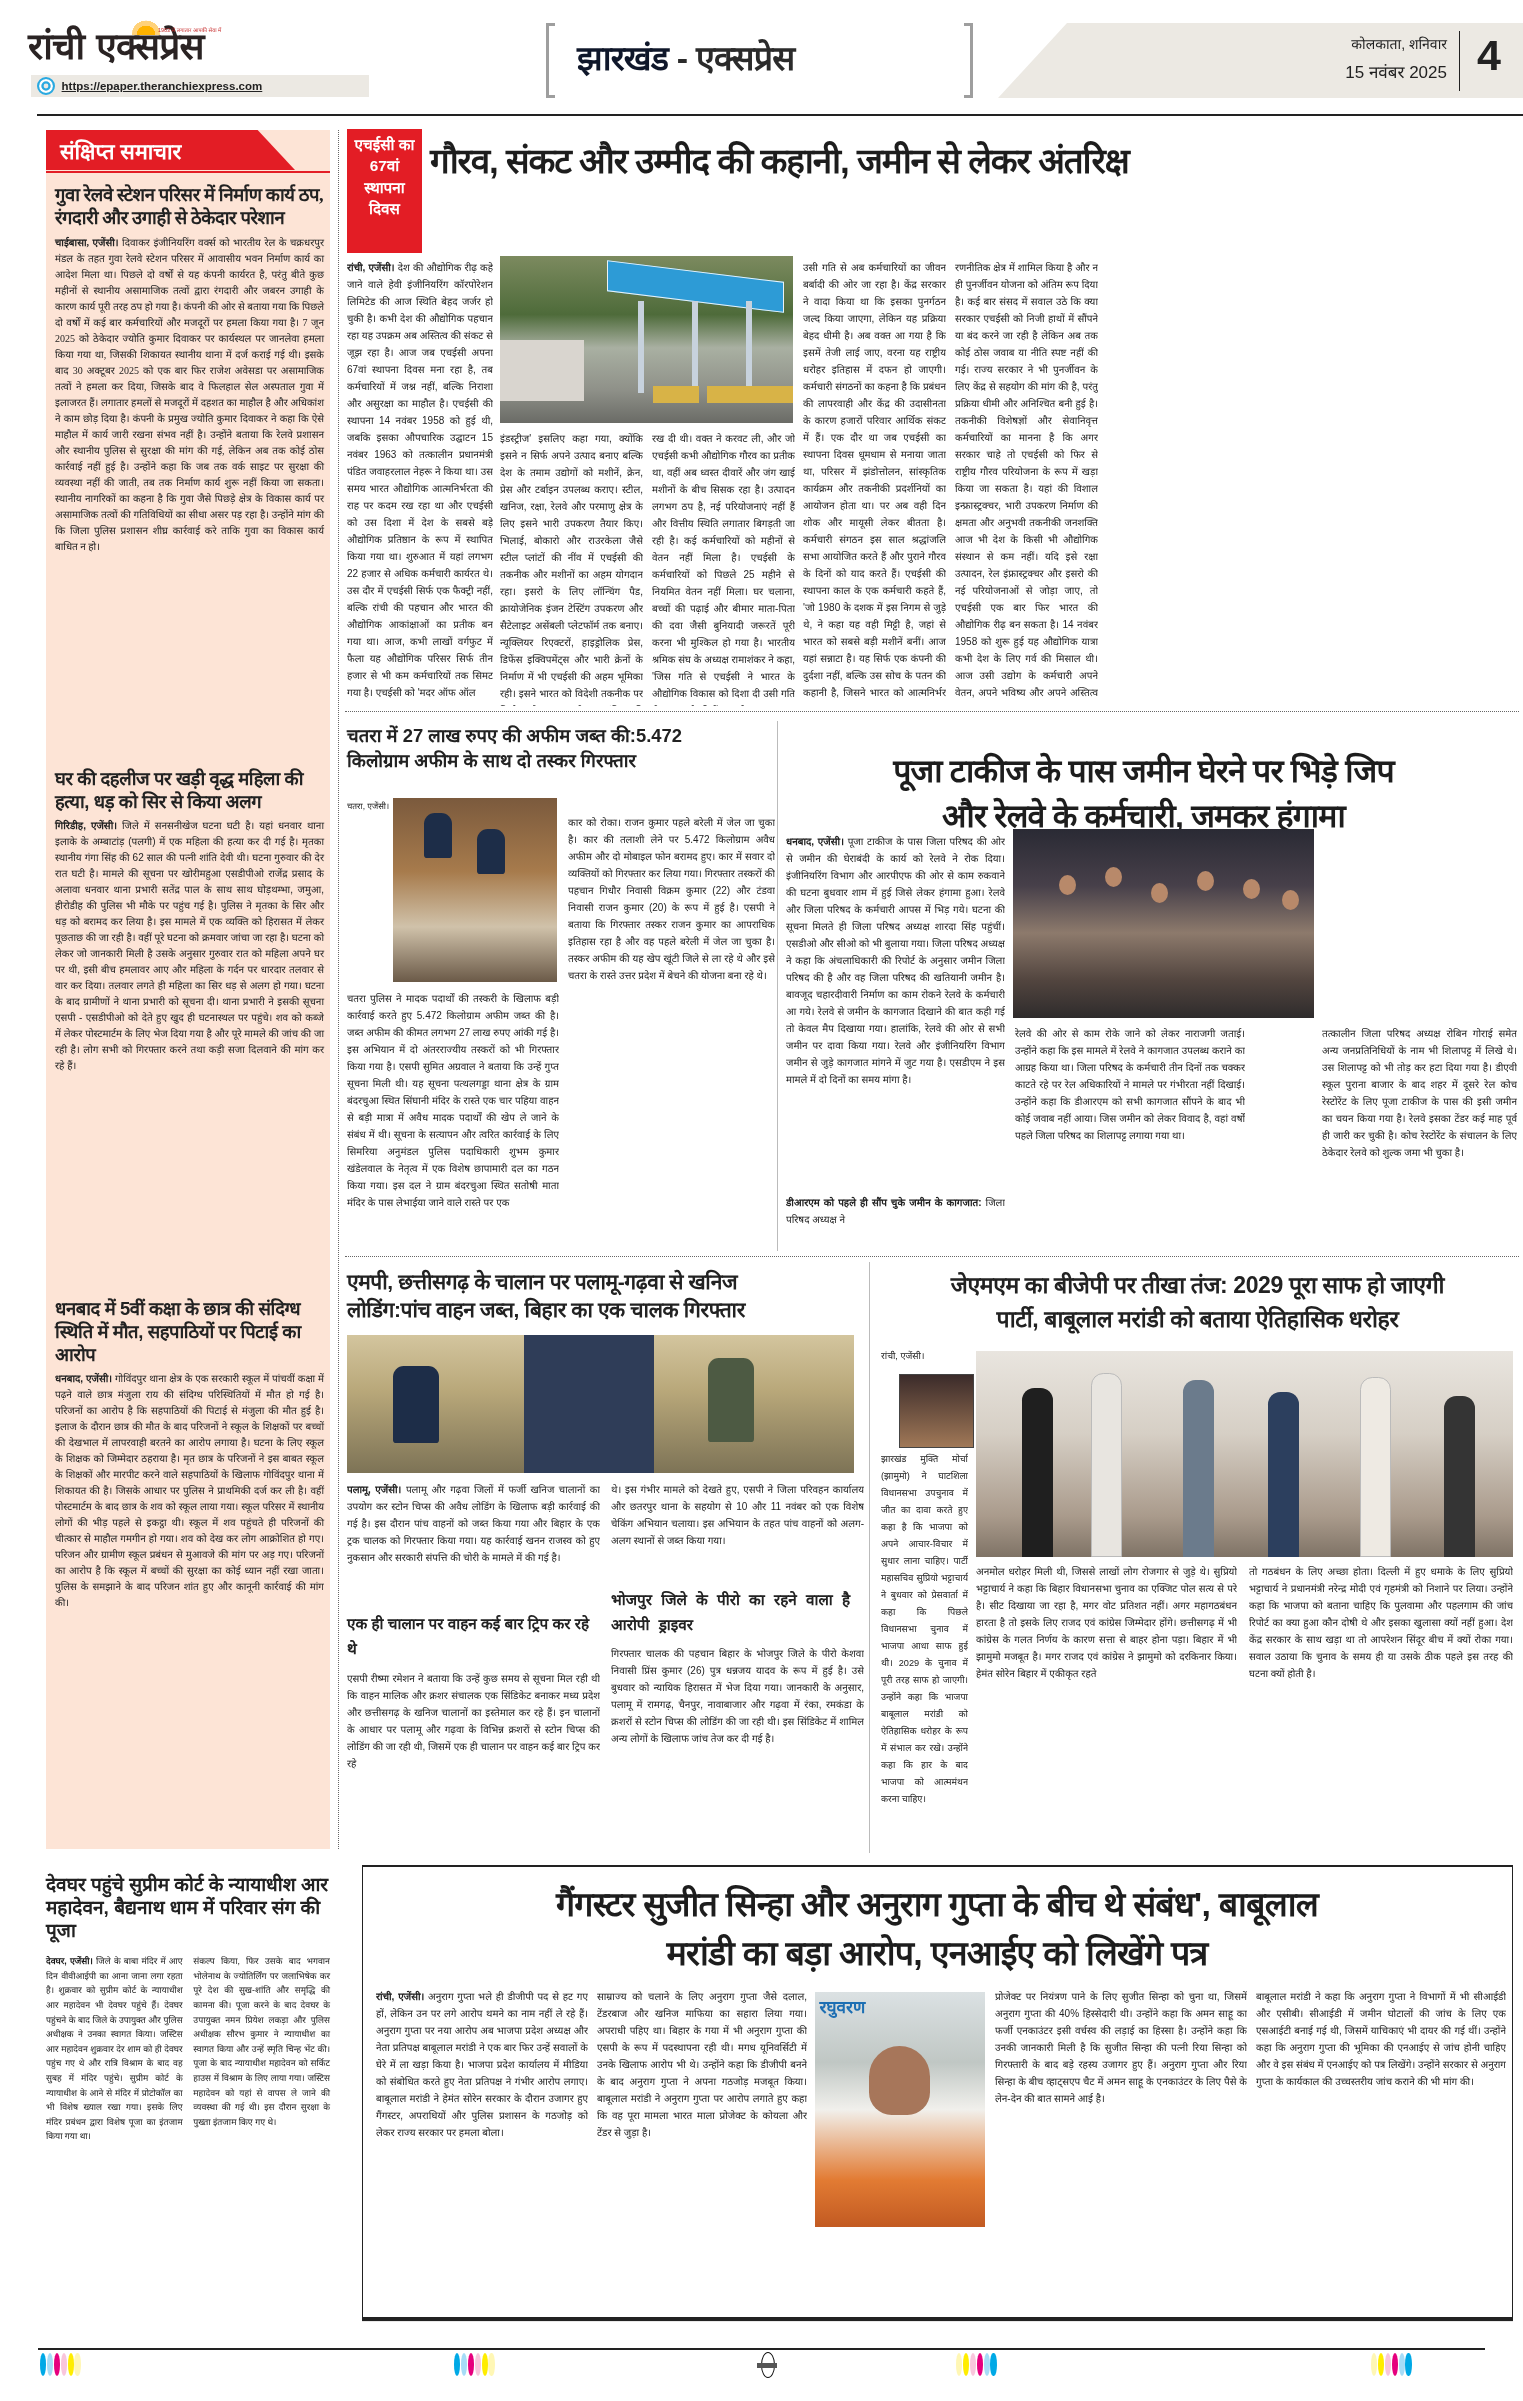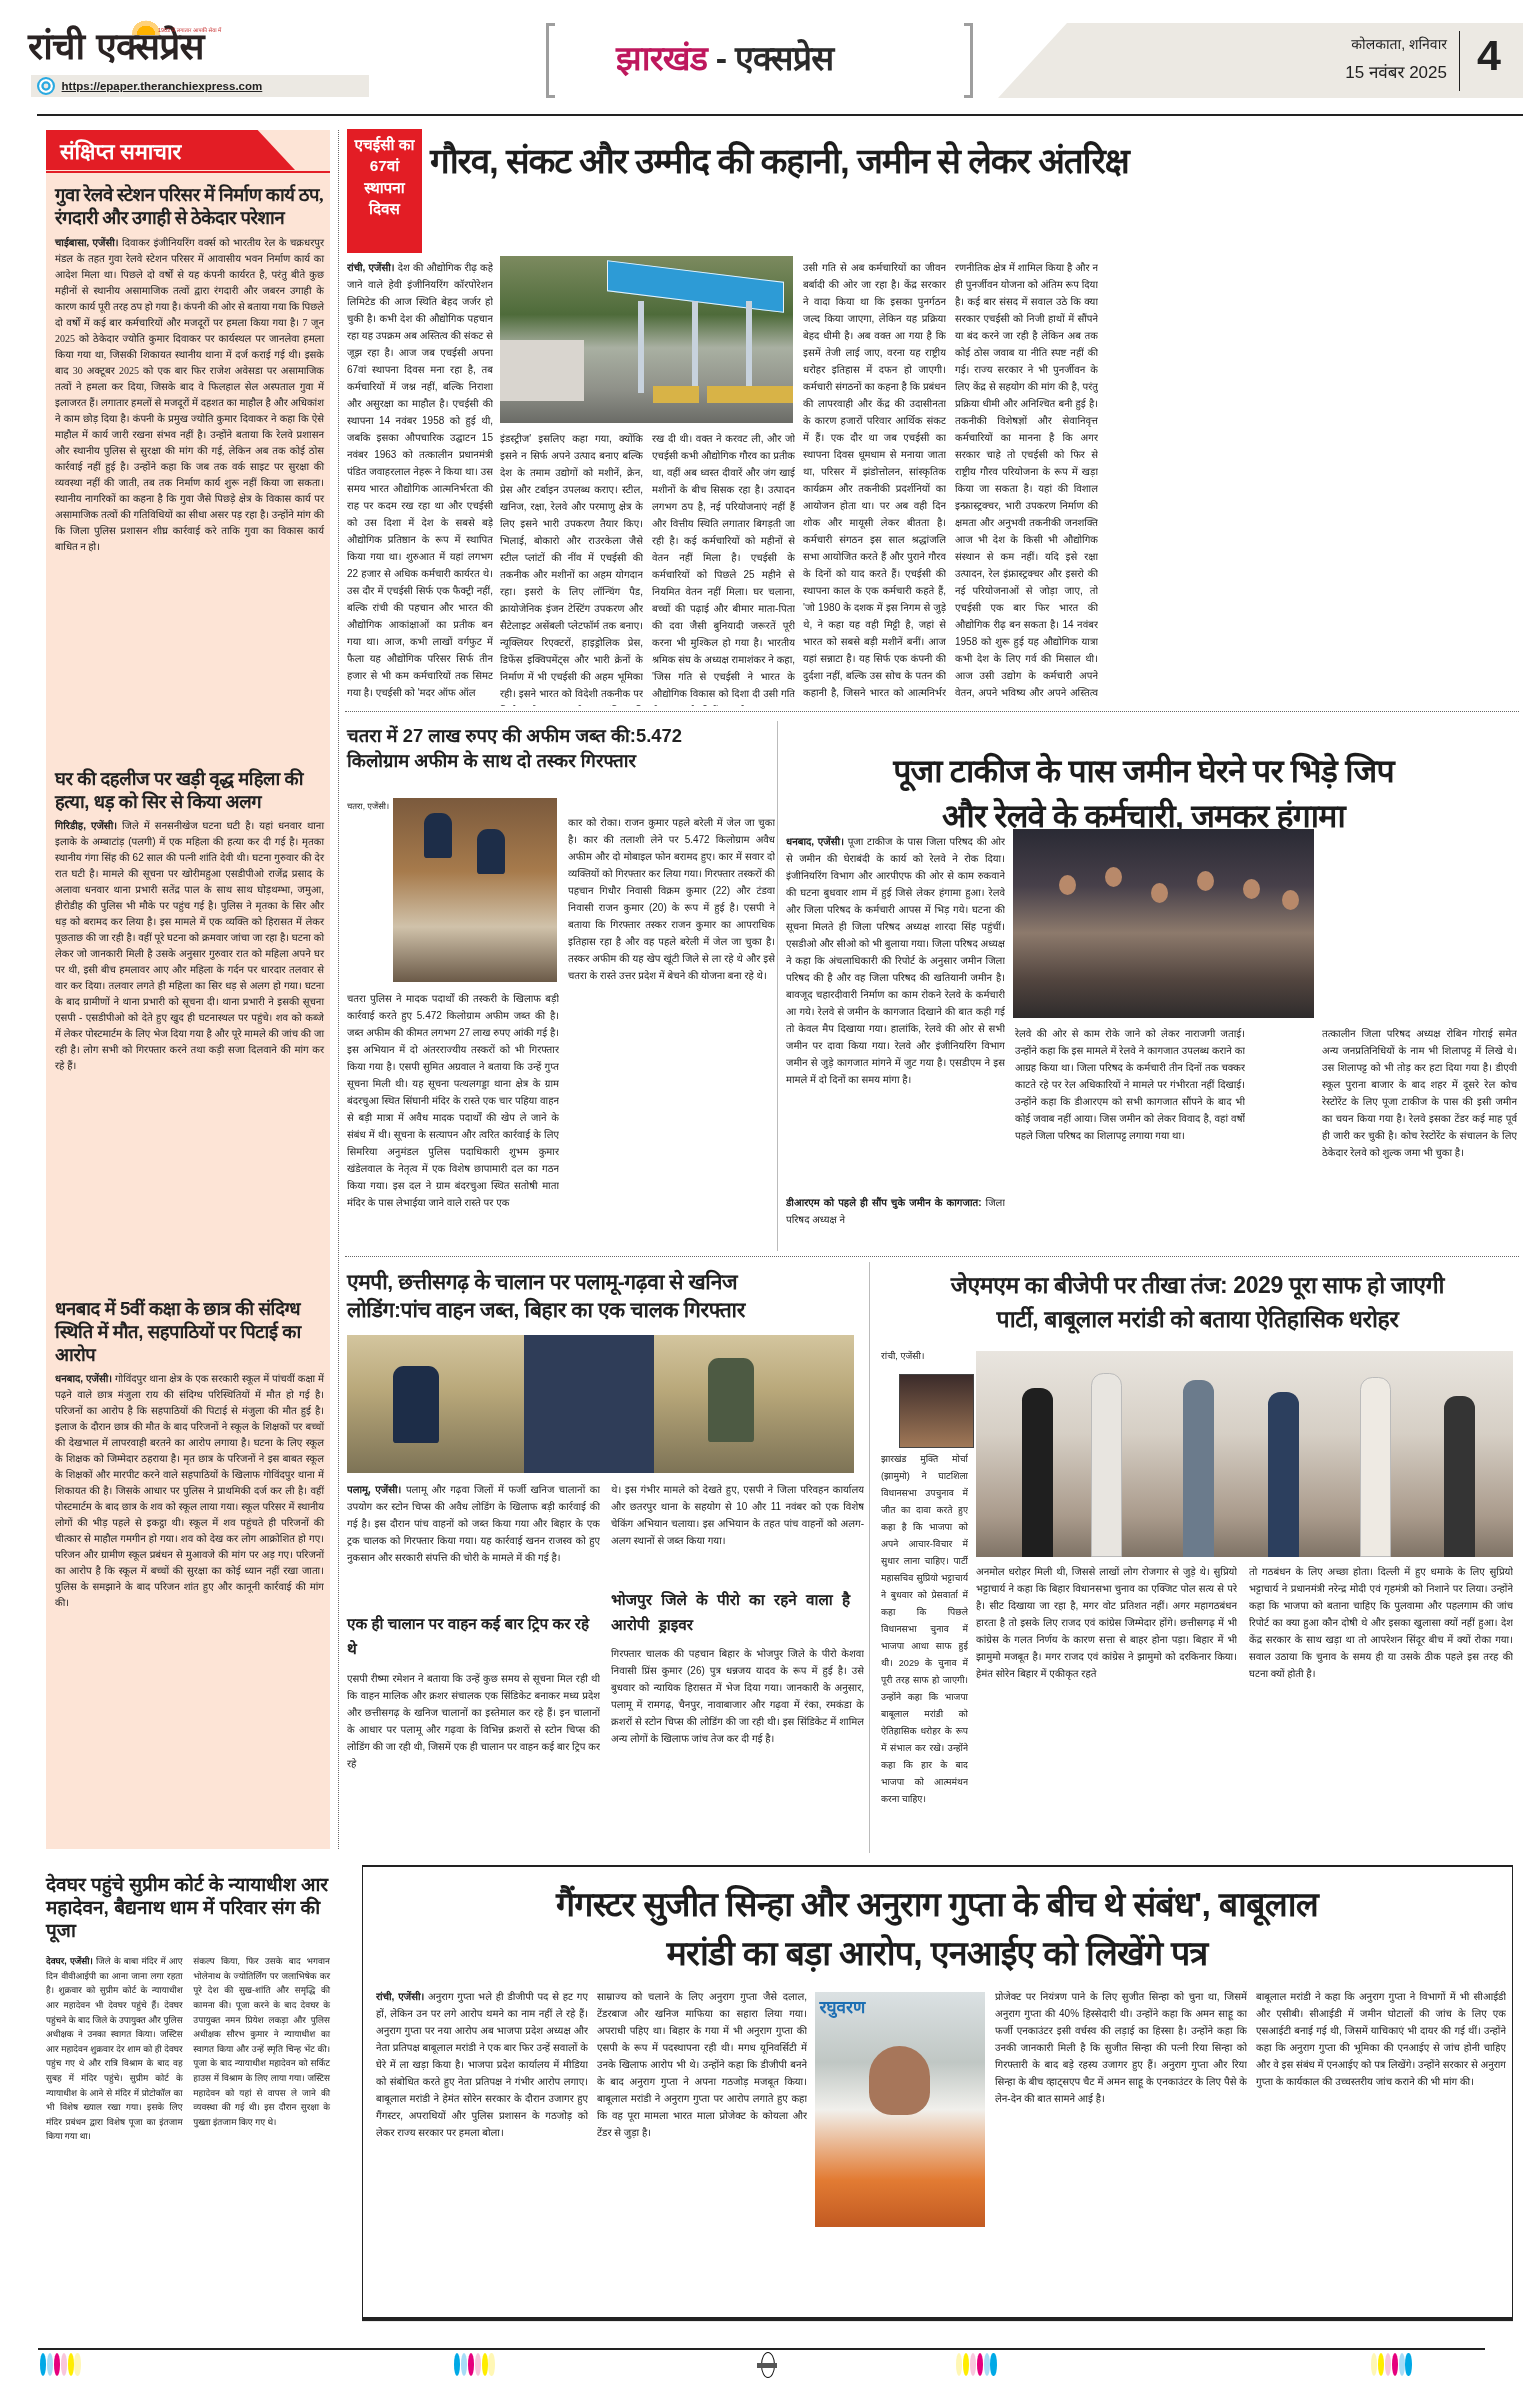--- a/index.html
+++ b/index.html
@@ -13,21 +13,21 @@
   .logo-sun { position: absolute; left: 104px; top: -3.1px; width: 28px; height: 15.3px; border-radius: 28px 28px 0 0; background: radial-gradient(circle at 50% 100%, #ffb300 0 45%, #ffd27a 46% 70%, transparent 71%); }
   .logo-tag { position: absolute; left: 130px; top: 3.1px; font-size: 5.4px; color: #c62828; white-space: nowrap; }
   .url-bar { position: absolute; left: 31px; top: 75px; width: 338px; height: 21.5px; background: #ece9e3; display: flex; align-items: center; padding-left: 6.1px; }
   .url-icon { width: 18.4px; height: 18.4px; border-radius: 50%; border: 2.3px solid #29a9e1; box-shadow: inset 0 0 0 2.3px #fff, inset 0 0 0 4.6px #29a9e1; margin-right: 6.1px; }
   .url-text { font-weight: 700; font-size: 11.5px; color: #222; text-decoration: underline; }
   .section-frame { position: absolute; left: 546px; top: 23px; width: 427px; height: 75px; }
   .bracket { position: absolute; top: 0; width: 9.2px; height: 75px; border: 3.8px solid #9e9e9e; }
   .bracket.l { left: 0; border-right: none; }
   .bracket.r { right: 0; border-left: none; }
   .section-title { position: absolute; left: 31px; top: 10.7px; font-weight: 900; font-size: 34px; white-space: nowrap; letter-spacing: -0.8px; }
-  .section-title .blue { color: #be185d; margin-left: 39px; }
+  .section-title .blue { color: #0f172a; }
   .section-title .dark { color: #2b2b2b; }
   .date-panel { position: absolute; left: 998px; top: 23px; width: 526px; height: 75px; background: #ece9e3; clip-path: polygon(69px 0, 100% 0, 100% 100%, 0 100%); }
   .date-city { position: absolute; right: 77px; top: 10.7px; font-size: 14px; color: #222; }
   .date-value { position: absolute; right: 77px; top: 37px; font-size: 17px; color: #222; }
   .date-divider { position: absolute; right: 64px; top: 7.7px; width: 1.5px; height: 60px; background: #222; }
   .page-number { position: absolute; right: 23px; top: 7.7px; font-size: 43px; font-weight: 900; color: #222; }
   .top-rule { position: absolute; left: 37px; top: 114px; width: 1487px; height: 2.3px; background: #222; }
 
   
   .left-col { position: absolute; left: 46px; top: 130px; width: 284px; height: 1719px; background: #fde4d6; }

